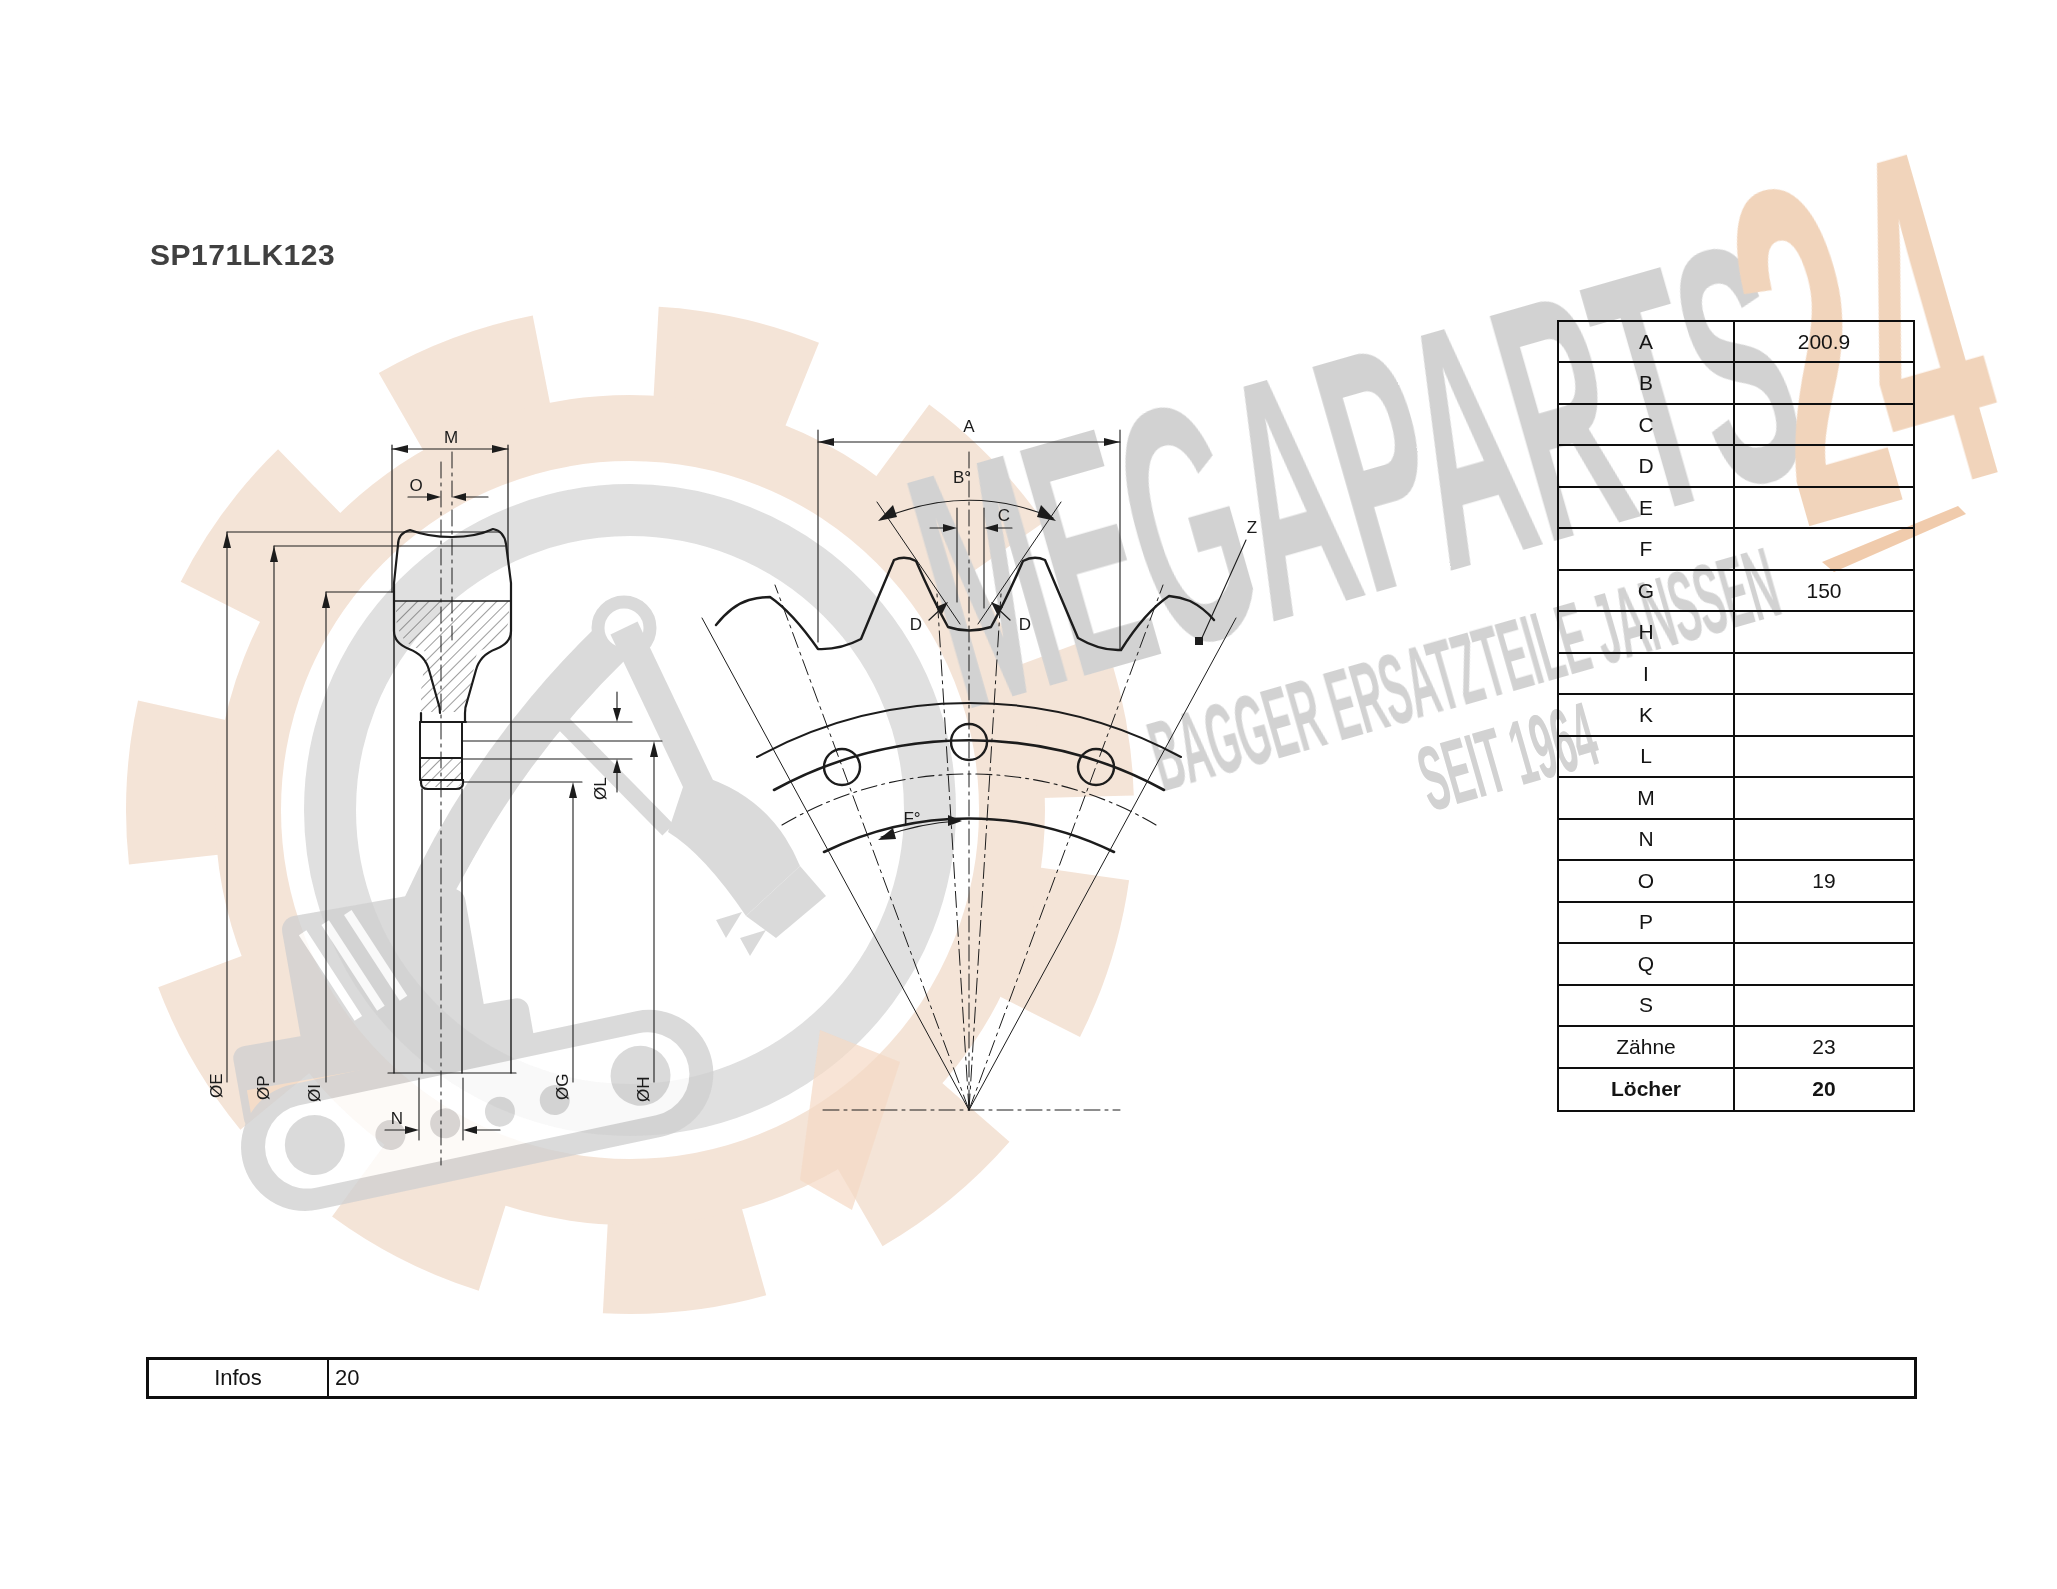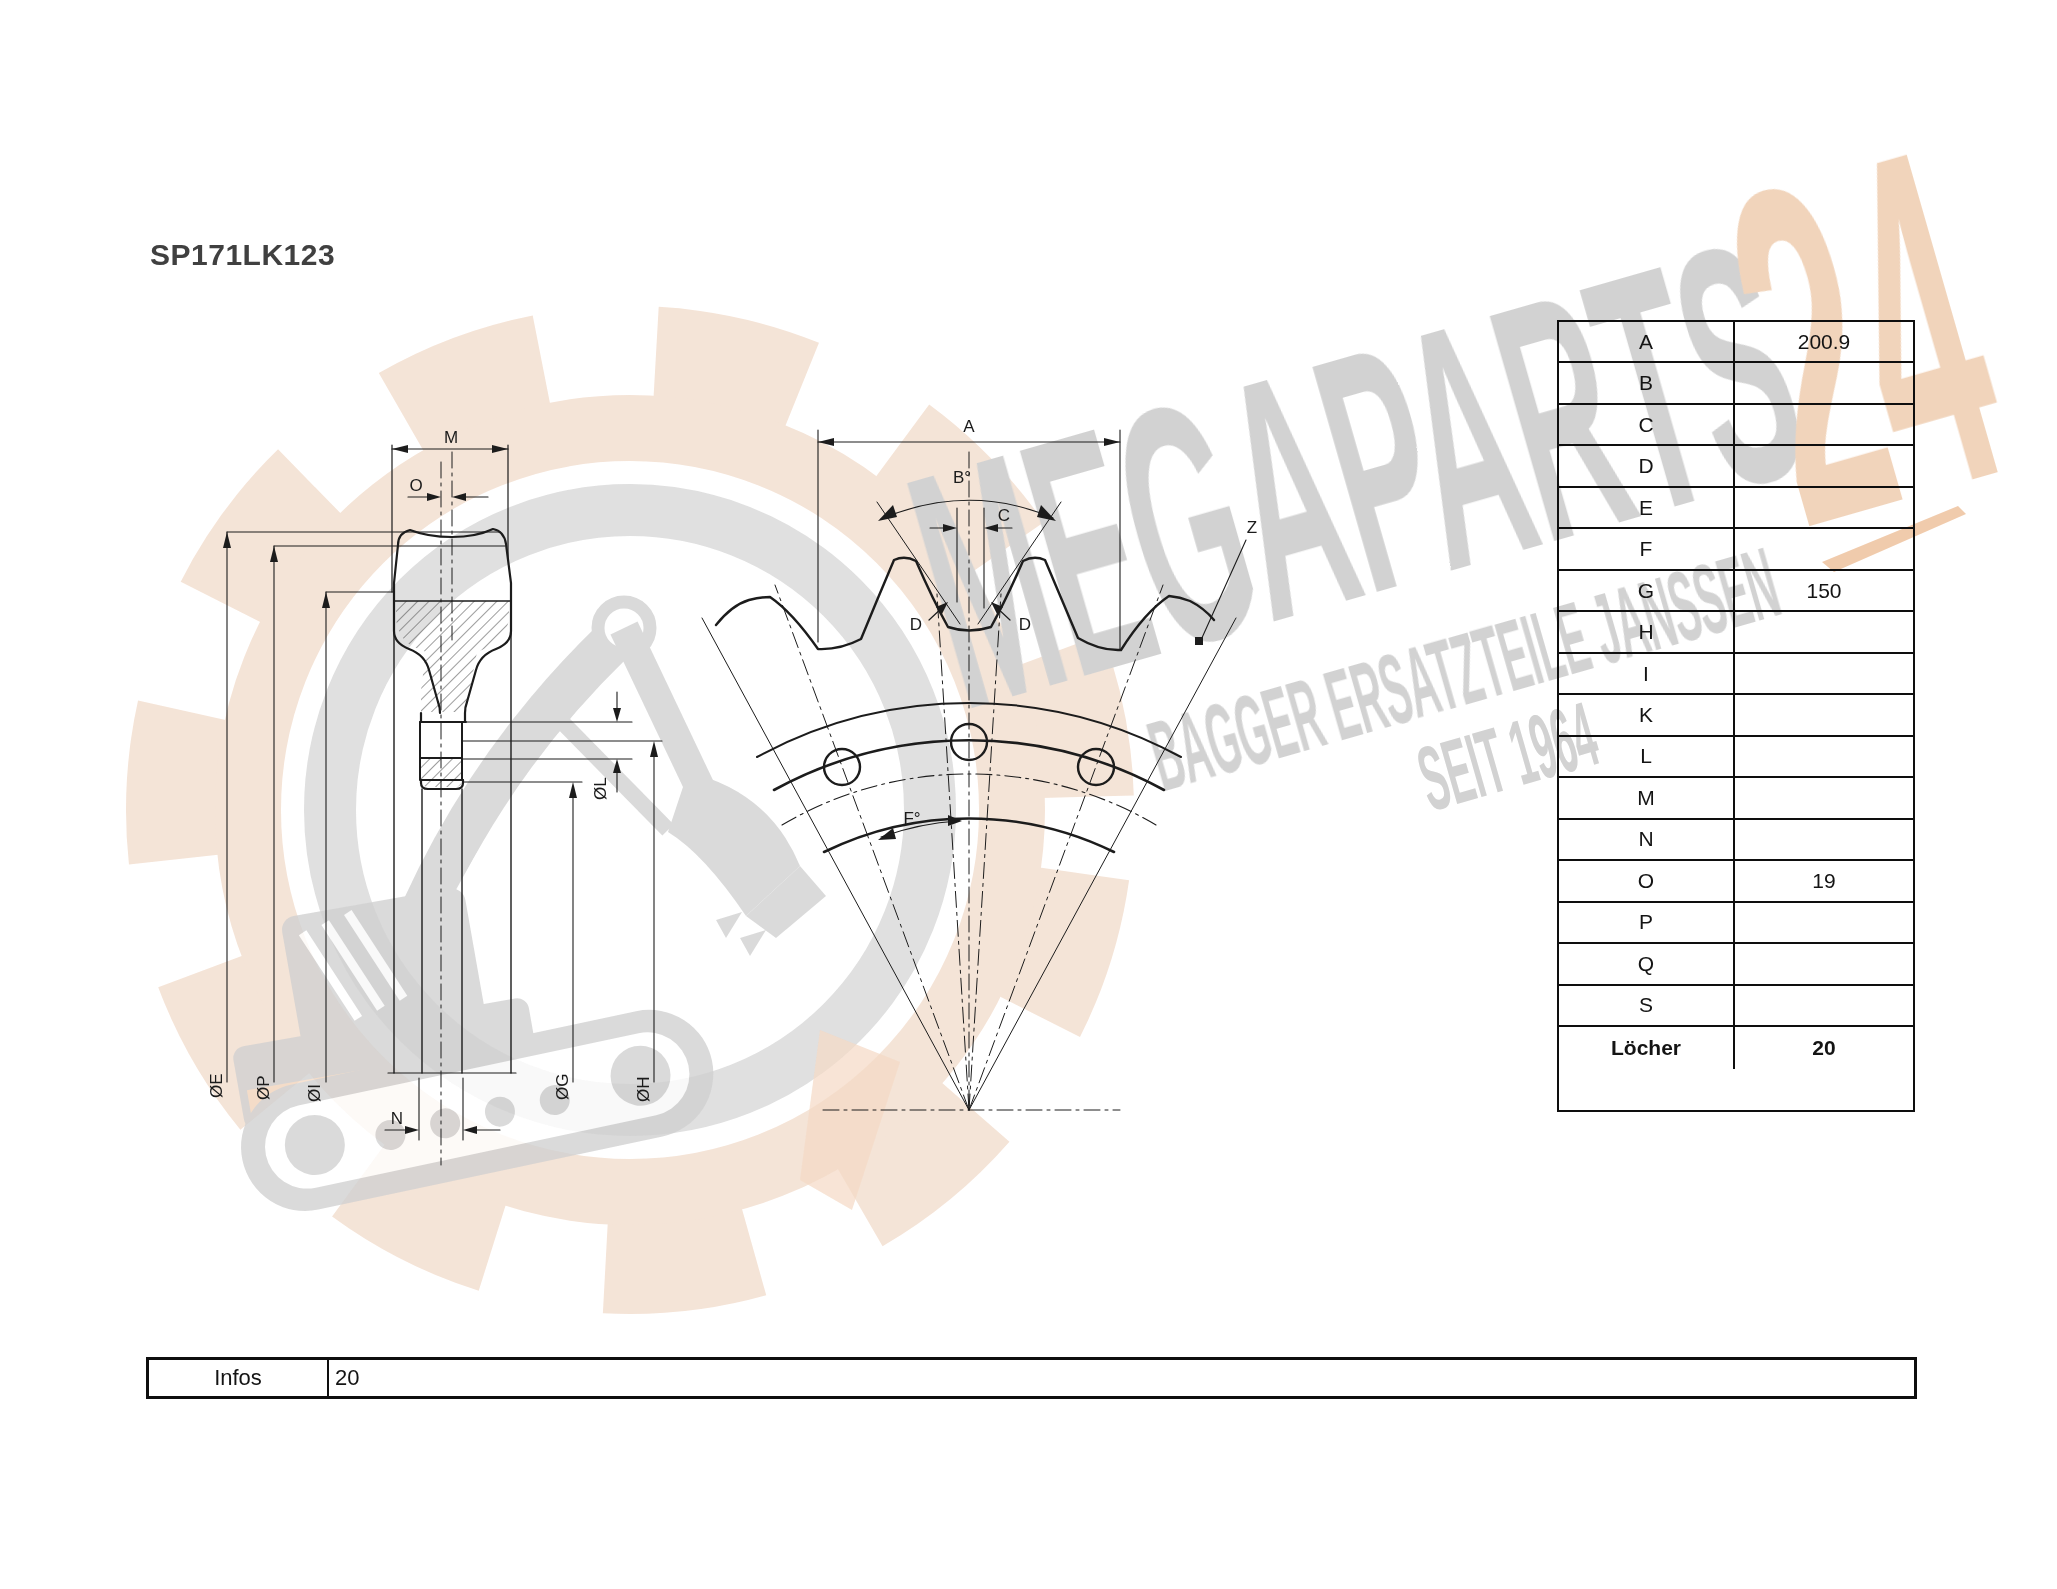--- a/index.html
+++ b/index.html
@@ -340,20 +340,24 @@
       </div>
     <div class="dt-row">
         <div class="dt-label">Q</div>
         <div class="dt-value"></div>
       </div>
     <div class="dt-row">
         <div class="dt-label">S</div>
         <div class="dt-value"></div>
       </div>
     <div class="dt-row">
+        <div class="dt-label">Zähne</div>
+        <div class="dt-value">23</div>
+      </div>
+    <div class="dt-row">
         <div class="dt-label">Löcher</div>
         <div class="dt-value">20</div>
       </div>
   </div>
 
   <div id="info-table">
     <div id="info-label">Infos</div>
     <div id="info-value">20</div>
   </div>
 

